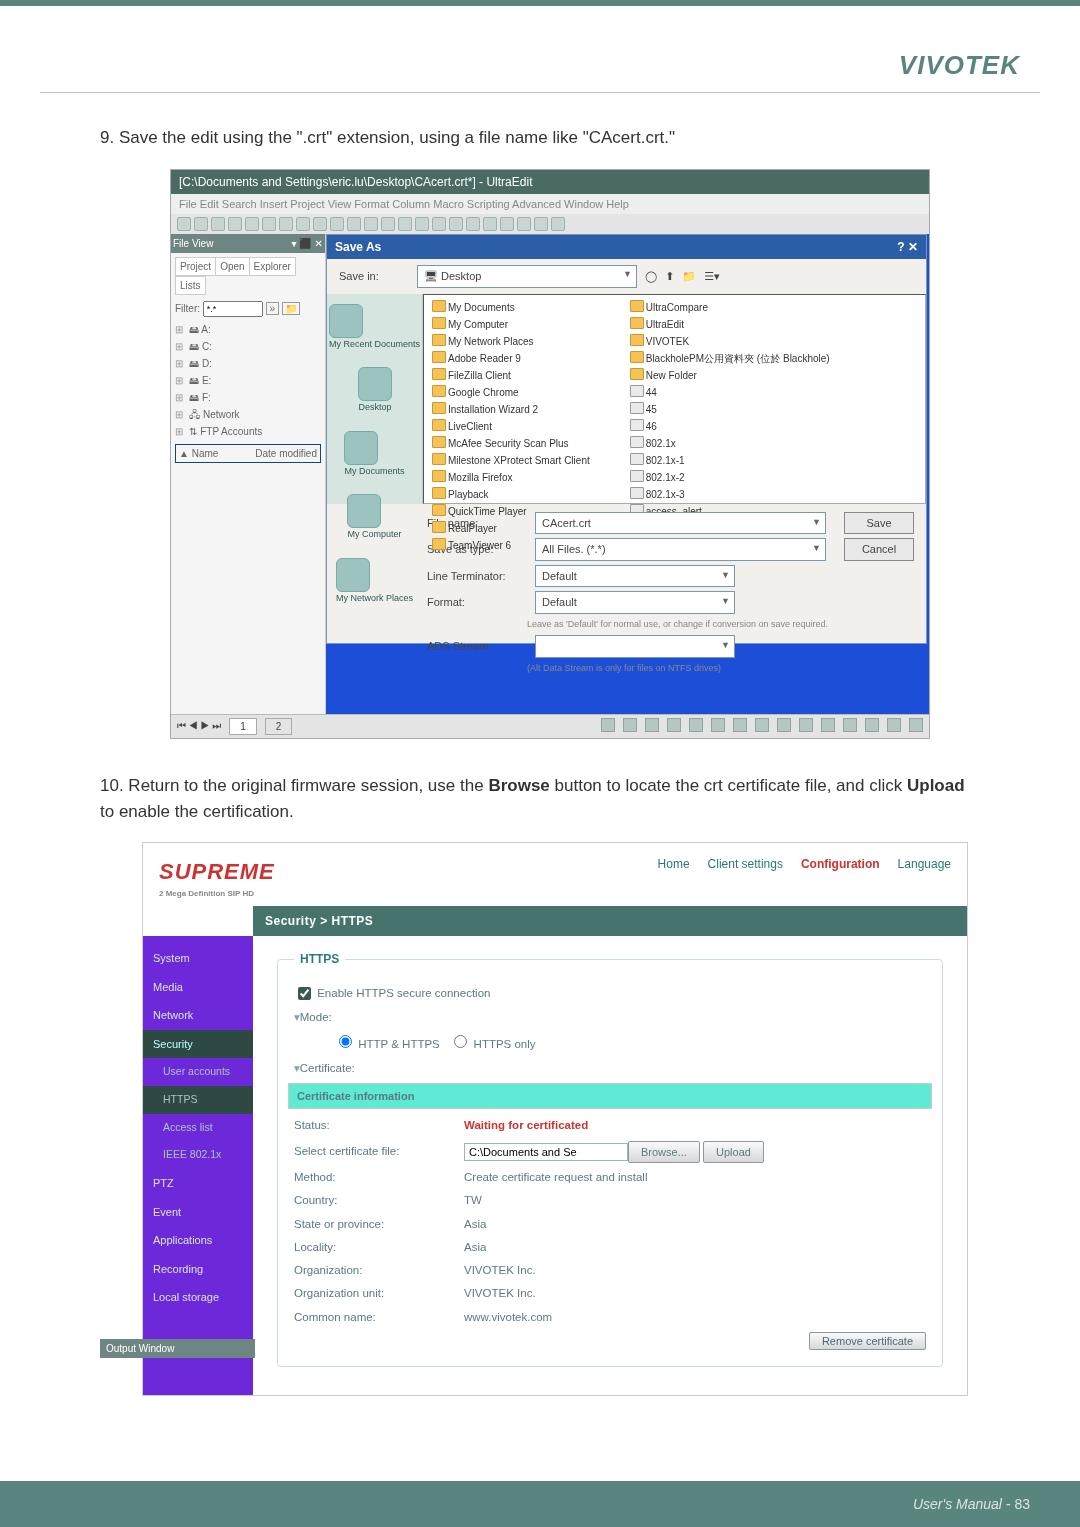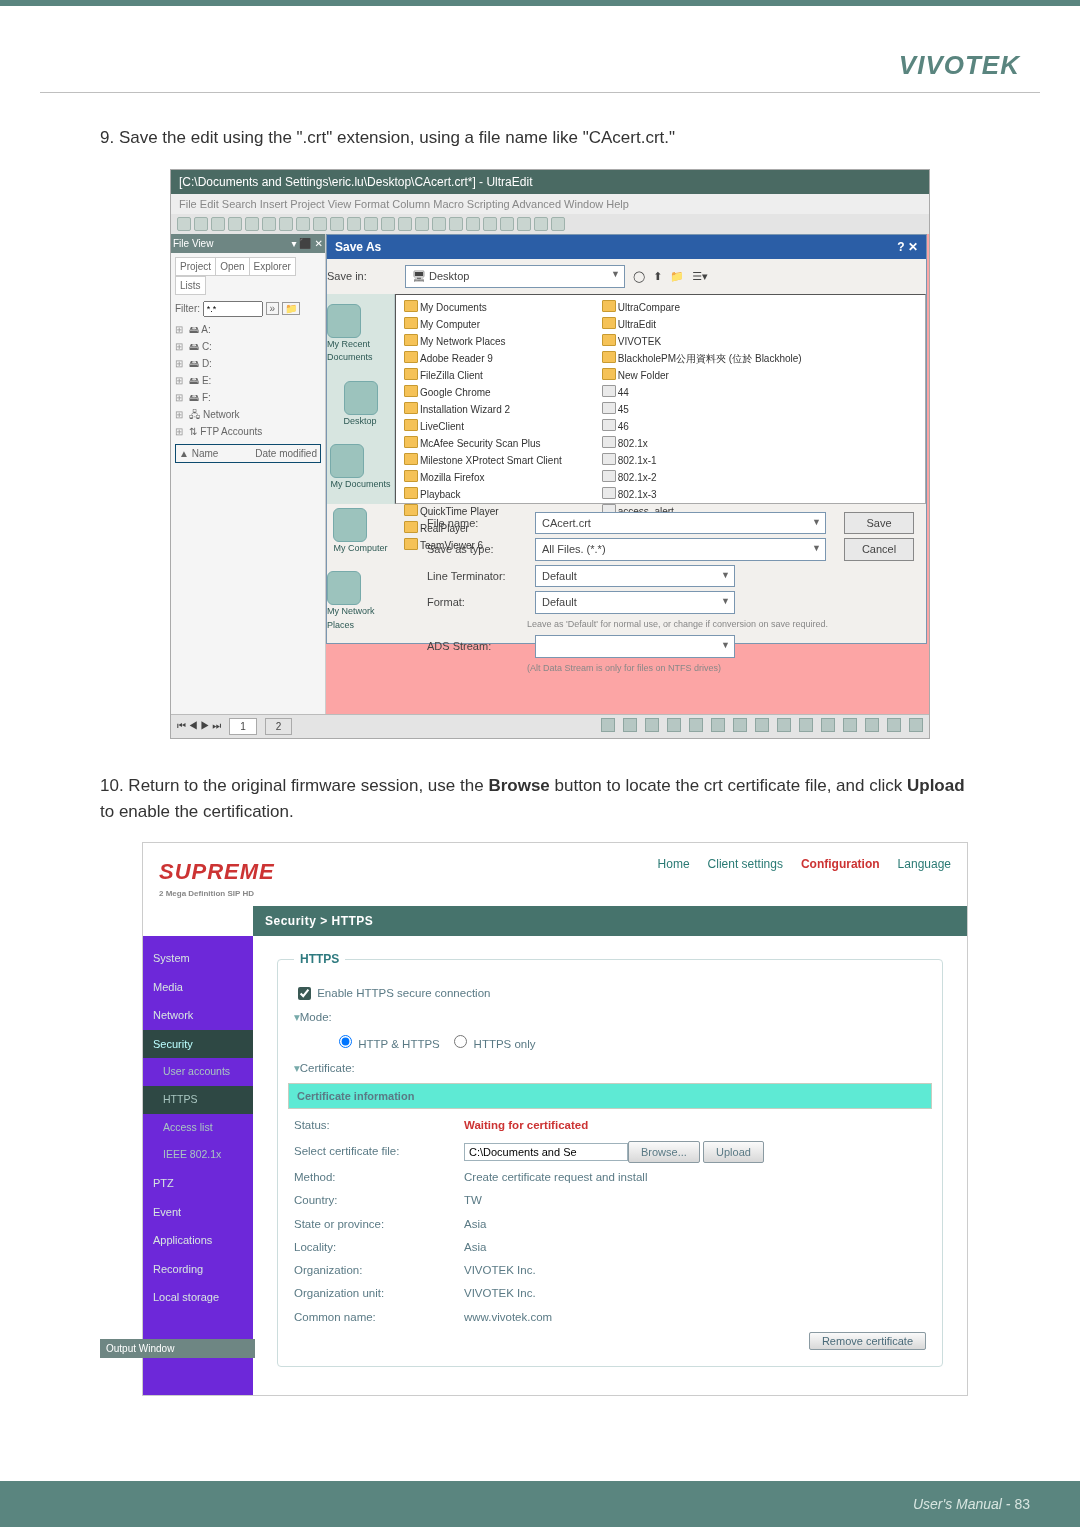--- a/index.html
+++ b/index.html
@@ -6,44 +6,44 @@
   body { margin:0; font-family: Arial, sans-serif; background:#fff; width:1080px; }
   .page { position:relative; width:1080px; height:1527px; }
   .top-accent { height:6px; background:#5a857f; }
   .brand { position:absolute; top:50px; right:60px; color:#5a857f; font-style:italic; font-weight:bold; font-size:26px; letter-spacing:1px; }
   .hr { position:absolute; top:92px; left:40px; right:40px; height:1px; background:#bfbfbf; }
   .content { position:absolute; top:125px; left:100px; right:100px; color:#333; font-size:17px; line-height:1.5; }
   .step { margin-bottom:18px; }
   .bold { font-weight:bold; }
 
   
-  .shot1 { margin:6px 50px 34px 70px; border:1px solid #aaa; font-size:11px; color:#444; background:#fca5a5; }
+  .shot1 { margin:6px 50px 34px 70px; border:1px solid #aaa; font-size:11px; color:#444; background:#1d4ed8; }
   .shot1 .title { background:#4a6a63; color:#fff; padding:3px 8px; font-size:12px; }
   .shot1 .menubar { background:#eee; padding:2px 8px; color:#888; }
   .shot1 .toolbar { background:#e4e4e4; padding:3px 6px; display:flex; gap:3px; }
   .shot1 .toolbar span { width:14px; height:14px; background:#c9d5d0; border:1px solid #9fb2ac; border-radius:2px; }
   .shot1 .body { display:flex; height:480px; }
   .shot1 .expl { width:155px; background:#f5f5f5; border-right:1px solid #ccc; font-size:10px; padding:4px; color:#666; }
   .shot1 .expl .hdr { background:#6e8683; color:#fff; padding:2px; margin:-4px -4px 4px -4px; }
   .shot1 .expl .tabs span { display:inline-block; padding:1px 4px; border:1px solid #ccc; background:#fff; margin-right:-1px; }
   .shot1 .expl .fbox { margin-top:6px; }
   .shot1 .expl input { width:60px; font-size:9px; }
   .shot1 .expl ul { list-style:none; padding:0; margin:4px 0; }
   .shot1 .expl li { padding:1px 0 1px 14px; position:relative; }
   .shot1 .expl li::before { content:'⊞'; position:absolute; left:0; color:#999; }
   .shot1 .expl .cols { display:flex; justify-content:space-between; border:1px solid #0c4a6e; padding:1px 3px; margin-top:4px; }
 
   .shot1 .dlg { position:relative; flex:1; }
   .shot1 .saveas { position:absolute; left:0; top:0; right:2px; bottom:70px; background:#f2f0ed; border:1px solid #7a96b0; }
   .shot1 .sa-title { background:#2b5ea6; color:#fff; padding:3px 8px; font-weight:bold; font-size:12px; display:flex; justify-content:space-between; }
-  .shot1 .sa-row { display:flex; align-items:center; gap:8px; padding:6px 0; }
+  .shot1 .sa-row { display:flex; align-items:center; gap:8px; padding:6px 12px; }
   .shot1 .sa-row label { width:70px; color:#444; }
   .shot1 .sa-row .field { flex:1; background:#fff; border:1px solid #7a96b0; padding:2px 22px 2px 6px; position:relative; }
   .shot1 .sa-row .field::after { content:'▼'; position:absolute; right:4px; top:2px; color:#666; font-size:9px; }
-  .shot1 .sa-iconcol { width:68px; background:#d7e5e0; border-right:1px solid #bcc; display:flex; flex-direction:column; align-items:center; gap:16px; padding:10px 0; font-size:9px; text-align:left; color:#2e5a55; }
+  .shot1 .sa-iconcol { width:96px; background:#d7e5e0; border-right:1px solid #bcc; display:flex; flex-direction:column; align-items:center; gap:16px; padding:10px 0; font-size:9px; text-align:right; color:#2e5a55; }
   .shot1 .sa-iconcol .ic { width:34px; height:34px; border-radius:6px; background:#9cc3bd; border:1px solid #7aa; }
   .shot1 .sa-list { flex:1; background:#fff; border:1px inset #aaa; display:flex; padding:4px 8px; gap:40px; }
   .shot1 .sa-list ul { list-style:none; padding:0; margin:0; font-size:10px; color:#333; }
   .shot1 .sa-list li { padding:1px 0 1px 16px; position:relative; white-space:nowrap; }
   .shot1 .sa-list li::before { content:''; position:absolute; left:0; top:1px; width:12px; height:10px; background:#f5c257; border:1px solid #c89a30; border-radius:1px; }
   .shot1 .sa-list li.file::before { background:#eaeaea; border-color:#999; }
   .shot1 .sa-main { display:flex; height:210px; }
   .shot1 .sa-bottom { padding:4px 12px 8px 100px; }
   .shot1 .sa-line { display:flex; align-items:center; gap:18px; margin:4px 0; }
   .shot1 .sa-line label { width:90px; }

